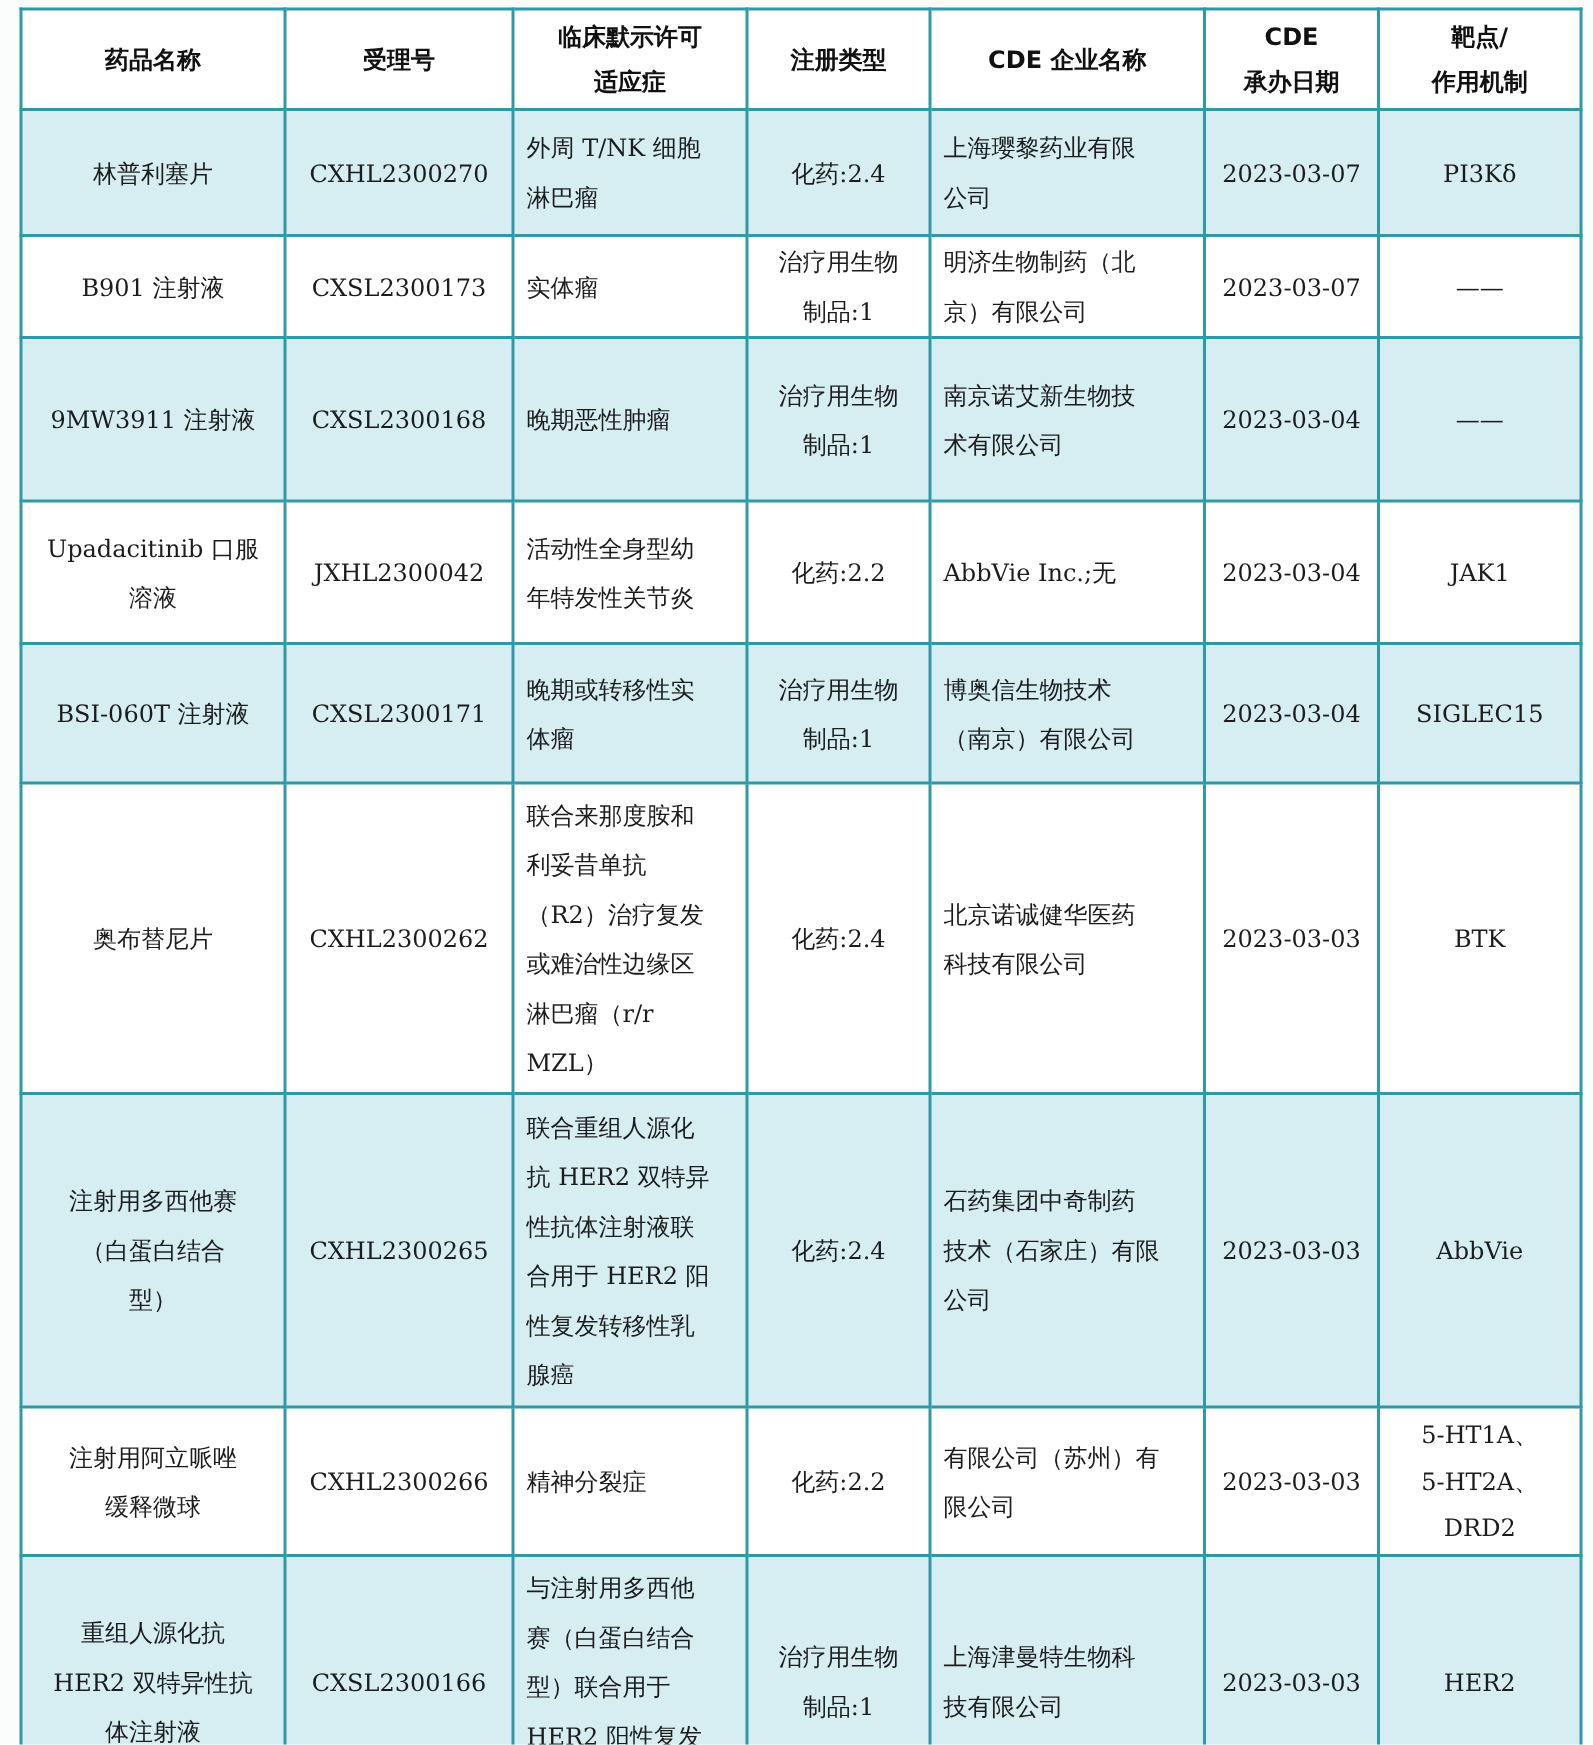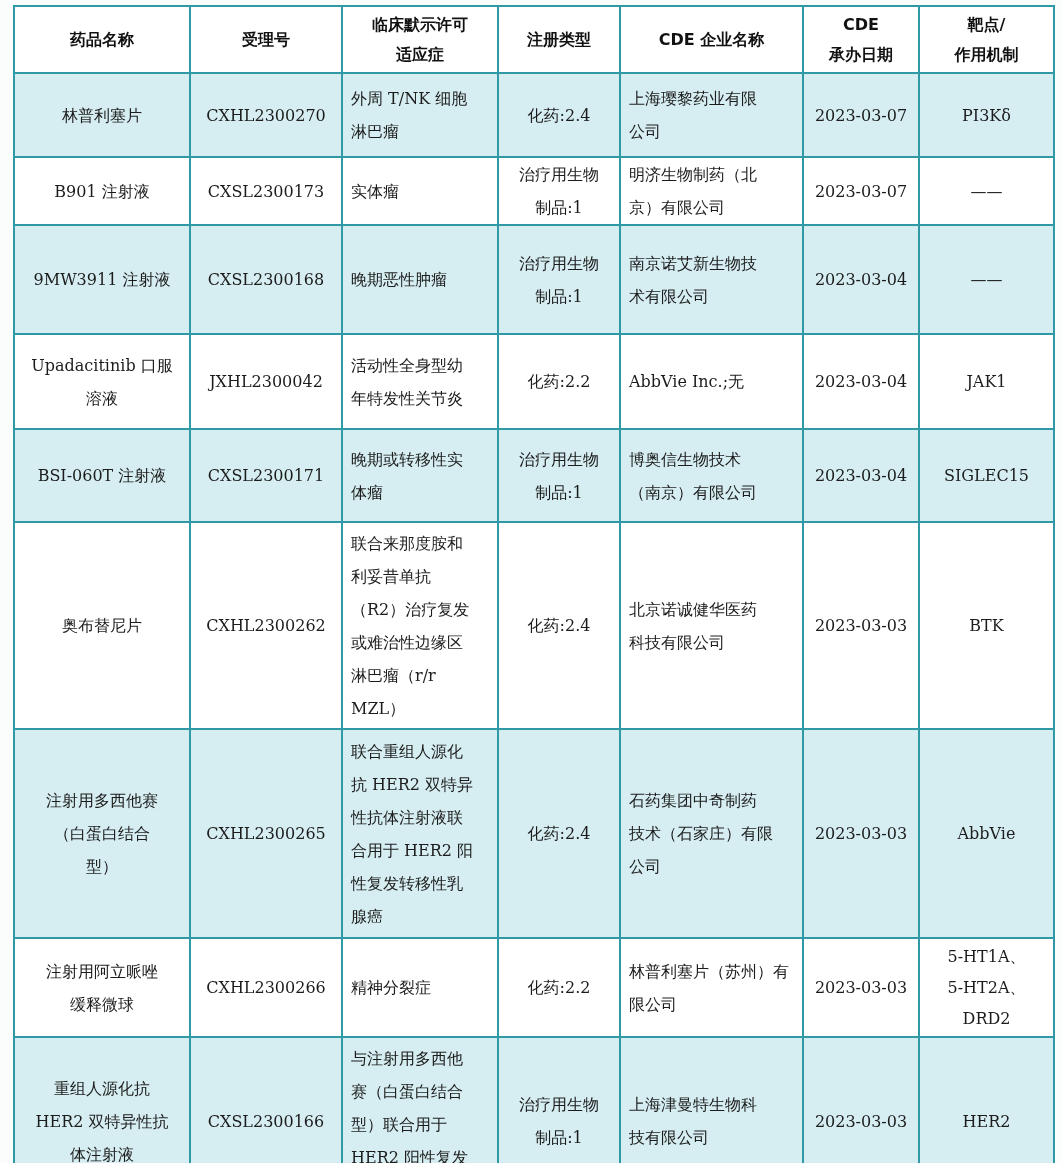--- a/index.html
+++ b/index.html
@@ -174,21 +174,21 @@
 公司</td>
         <td class="c">2023-03-03</td>
         <td class="c multiline">AbbVie</td>
       </tr>
       <tr class="plain" style="height:99px">
         <td class="c multiline">注射用阿立哌唑
 缓释微球</td>
         <td class="c">CXHL2300266</td>
         <td class="l multiline">精神分裂症</td>
         <td class="c multiline">化药:2.2</td>
-        <td class="l multiline">林普利塞片（苏州）有
+        <td class="l multiline">有限公司（苏州）有
 限公司</td>
         <td class="c">2023-03-03</td>
         <td class="c multiline" style="line-height:31px">5-HT1A、
 5-HT2A、
 DRD2</td>
       </tr>
       <tr class="shade" style="height:168px">
         <td class="c multiline">重组人源化抗
 HER2 双特异性抗
 体注射液</td>

